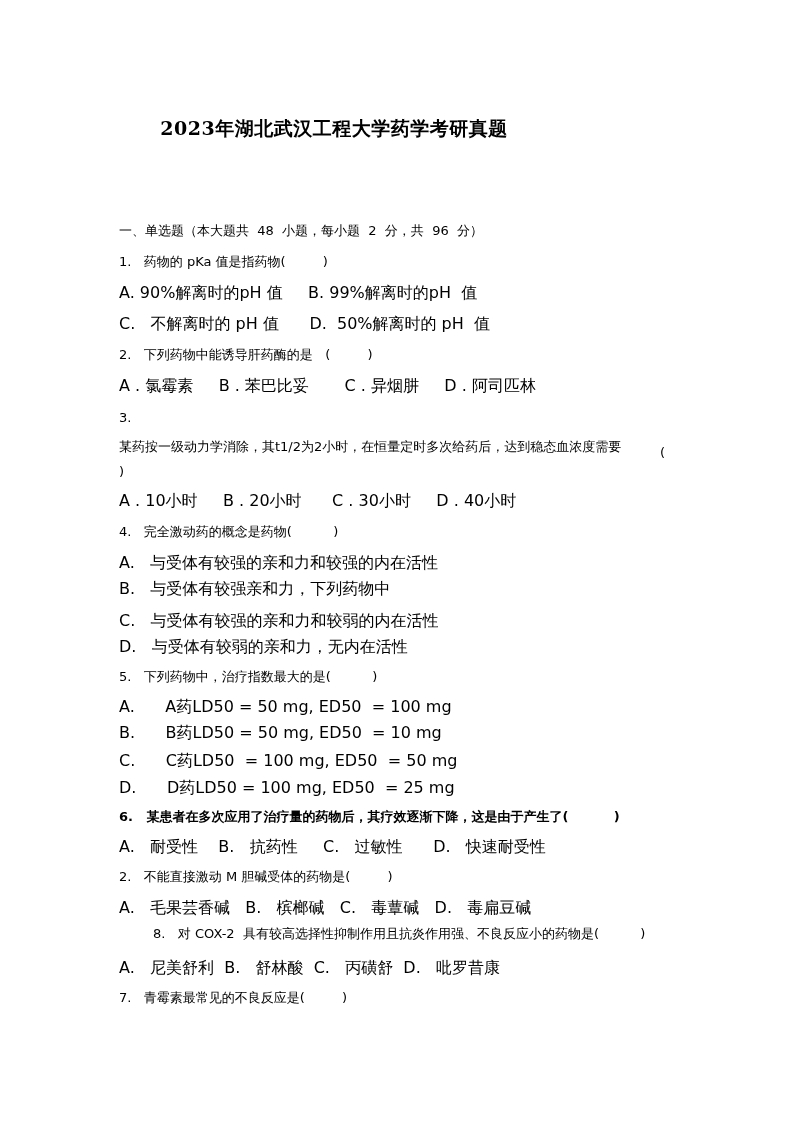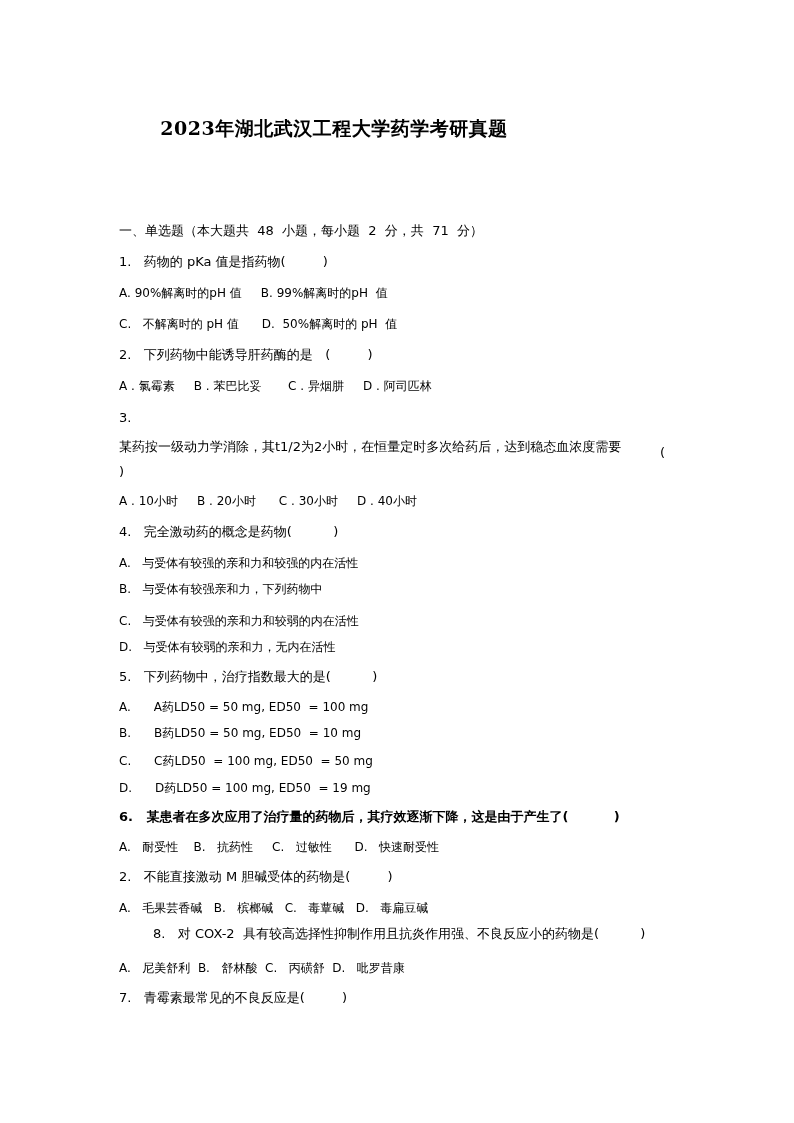--- a/index.html
+++ b/index.html
@@ -1,30 +1,30 @@
 <!DOCTYPE html>
 <html><head>
 <meta charset="utf-8">
 <style>
   html, body { margin: 0; padding: 0; background: #ffffff; }
   body { width: 794px; height: 1123px; position: relative; overflow: hidden;
          font-family: "DejaVu Sans", "Liberation Sans", sans-serif; color: #000; }
   .title { position: absolute; top: 116px; left: 0; width: 668px; text-align: center;
            font-family: "DejaVu Serif", "Liberation Serif", serif; font-size: 19px; font-weight: bold; letter-spacing: 0.5px; }
   .line { position: absolute; left: 119px; font-size: 13px; white-space: pre; line-height: 16px; }
-  .opt { font-size: 12px; }
+  .opt { font-size: 16px; }
   .paren-float { position: absolute; left: 660px; font-size: 13px; }
 </style>
 </head>
 <body>
 
 <div>
   <div class="title">2023年湖北武汉工程大学药学考研真题</div>
 
-  <div class="line" style="top:223px;">一、单选题（本大题共  48  小题，每小题  2  分，共  71  分）</div>
+  <div class="line" style="top:223px;">一、单选题（本大题共  48  小题，每小题  2  分，共  96  分）</div>
 
   <div class="line" style="top:254px;">1.   药物的 pKa 值是指药物(         )</div>
   <div class="line opt" style="top:285px;">A. 90%解离时的pH 值     B. 99%解离时的pH  值</div>
   <div class="line opt" style="top:316px;">C.   不解离时的 pH 值      D.  50%解离时的 pH  值</div>
 
   <div class="line" style="top:347px;">2.   下列药物中能诱导肝药酶的是   (         )</div>
   <div class="line opt" style="top:378px;">A . 氯霉素     B . 苯巴比妥       C . 异烟肼     D . 阿司匹林</div>
 
   <div class="line" style="top:410px;">3.</div>
   <div class="line" style="top:439px;">某药按一级动力学消除，其t1/2为2小时，在恒量定时多次给药后，达到稳态血浓度需要</div>
@@ -35,21 +35,21 @@
   <div class="line" style="top:524px;">4.   完全激动药的概念是药物(          )</div>
   <div class="line opt" style="top:555px;">A.   与受体有较强的亲和力和较强的内在活性</div>
   <div class="line opt" style="top:581px;">B.   与受体有较强亲和力，下列药物中</div>
   <div class="line opt" style="top:613px;">C.   与受体有较强的亲和力和较弱的内在活性</div>
   <div class="line opt" style="top:639px;">D.   与受体有较弱的亲和力，无内在活性</div>
 
   <div class="line" style="top:669px;">5.   下列药物中，治疗指数最大的是(          )</div>
   <div class="line opt" style="top:699px;">A.      A药LD50 = 50 mg, ED50  = 100 mg</div>
   <div class="line opt" style="top:725px;">B.      B药LD50 = 50 mg, ED50  = 10 mg</div>
   <div class="line opt" style="top:753px;">C.      C药LD50  = 100 mg, ED50  = 50 mg</div>
-  <div class="line opt" style="top:780px;">D.      D药LD50 = 100 mg, ED50  = 19 mg</div>
+  <div class="line opt" style="top:780px;">D.      D药LD50 = 100 mg, ED50  = 25 mg</div>
 
   <div class="line" style="top:809px;font-weight:bold;">6.   某患者在多次应用了治疗量的药物后，其疗效逐渐下降，这是由于产生了(          )</div>
   <div class="line opt" style="top:839px;">A.   耐受性    B.   抗药性     C.   过敏性      D.   快速耐受性</div>
 
   <div class="line" style="top:869px;">2.   不能直接激动 M 胆碱受体的药物是(         )</div>
   <div class="line opt" style="top:900px;">A.   毛果芸香碱   B.   槟榔碱   C.   毒蕈碱   D.   毒扁豆碱</div>
 
   <div class="line" style="top:926px;margin-left:34px;">8.   对 COX-2  具有较高选择性抑制作用且抗炎作用强、不良反应小的药物是(          )</div>
   <div class="line opt" style="top:960px;">A.   尼美舒利  B.   舒林酸  C.   丙磺舒  D.   吡罗昔康</div>
 

